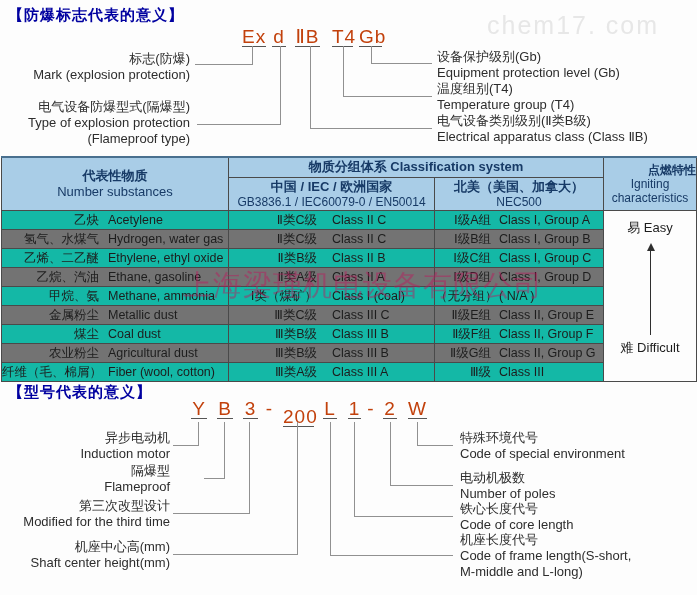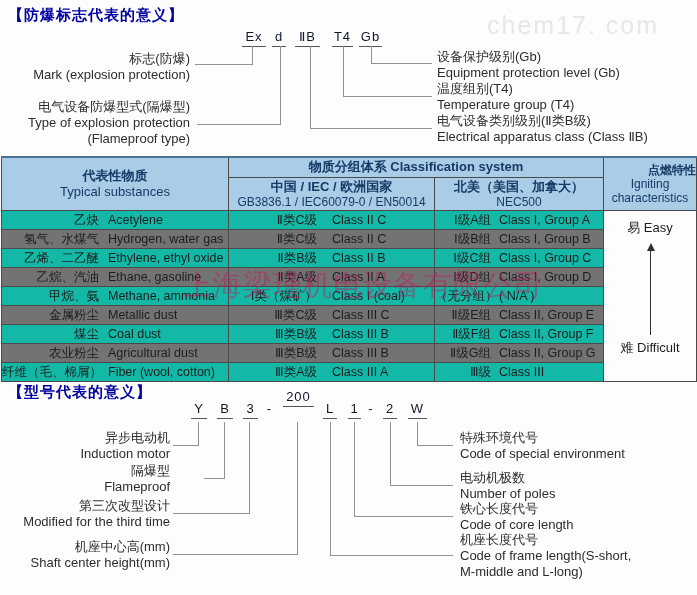--- a/index.html
+++ b/index.html
@@ -9,21 +9,21 @@
     font-family:"Liberation Sans","DejaVu Sans",sans-serif;
     color:#2b2b2b;
   }
   .wm { position:absolute; color:#e7e7e7; z-index:4; pointer-events:none; white-space:nowrap; }
   .wm-top { left:487; top:11px; left:487px; font-size:25px; letter-spacing:2px; }
   .wm-mid { left:183px; top:266px; font-size:29px; letter-spacing:1px; color:#be185d; opacity:.45; }
 
   .sec-title { position:absolute; font-size:15px; font-weight:bold; color:#0000a0; letter-spacing:1px; }
 
   
-  .code-part { position:absolute; font-size:13px; color:#0f172a; text-align:center;
+  .code-part { position:absolute; font-size:19px; color:#c2410c; text-align:center;
     border-bottom:1px solid #555; padding-bottom:2px; letter-spacing:1px; line-height:14px; }
   .code-dash { border-bottom:none; }
 
   
   .conn { position:absolute; }
   .conn.br { border-right:1px solid #919191; border-bottom:1px solid #919191; }
   .conn.bl { border-left:1px solid #919191; border-bottom:1px solid #919191; }
 
   .lbl { position:absolute; font-size:13px; line-height:16px; color:#2d2d2d; white-space:nowrap; }
   .lbl.r { text-align:right; }
@@ -103,21 +103,21 @@
   <colgroup>
         <col style="width:227px">
         <col style="width:206px">
         <col style="width:169px">
         <col style="width:93px">
       </colgroup>
   <thead>
     <tr style="height:20px;">
       <th rowspan="2">
         <div class="h-line">代表性物质</div>
-        <div class="h-line he">Typical substances</div>
+        <div class="h-line he">Number substances</div>
       </th>
       <th colspan="2">
         <div class="h-line">物质分组体系  Classification system</div>
       </th>
       <th rowspan="2">
         <div class="h-small" style="font-weight:bold;text-align:right;">点燃特性</div>
         <div class="h-small">Igniting</div>
         <div class="h-small">characteristics</div>
       </th>
     </tr>
@@ -323,21 +323,21 @@
   </tbody>
 </table>
 </div>
 
 <div class="sec-title" style="left:8px;top:383px;">【型号代表的意义】</div>
 
 <span class="code-part" style="left:191px;top:402px;width:16px;">Y</span>
 <span class="code-part" style="left:217px;top:402px;width:16px;">B</span>
 <span class="code-part" style="left:243px;top:402px;width:15px;">3</span>
 <span class="code-part code-dash" style="left:263px;top:402px;width:13px;">-</span>
-<span class="code-part" style="left:283px;top:390px;width:31px;">200</span>
+<span class="code-part" style="left:283px;top:410px;width:31px;">200</span>
 <span class="code-part" style="left:323px;top:402px;width:14px;">L</span>
 <span class="code-part" style="left:348px;top:402px;width:13px;">1</span>
 <span class="code-part code-dash" style="left:365px;top:402px;width:12px;">-</span>
 <span class="code-part" style="left:383px;top:402px;width:14px;">2</span>
 <span class="code-part" style="left:408px;top:402px;width:19px;">W</span>
 
 <div class="conn br" style="left:173px;top:422px;width:26px;height:24px;"></div>
 <div class="conn br" style="left:204px;top:422px;width:21px;height:57px;"></div>
 <div class="conn br" style="left:173px;top:422px;width:77px;height:92px;"></div>
 <div class="conn br" style="left:173px;top:422px;width:125px;height:133px;"></div>

